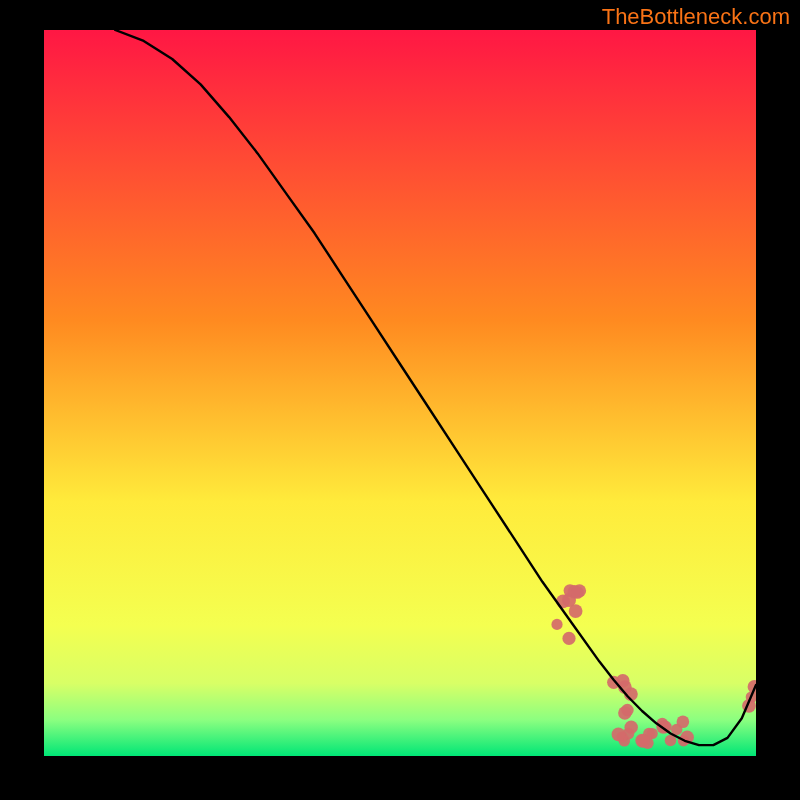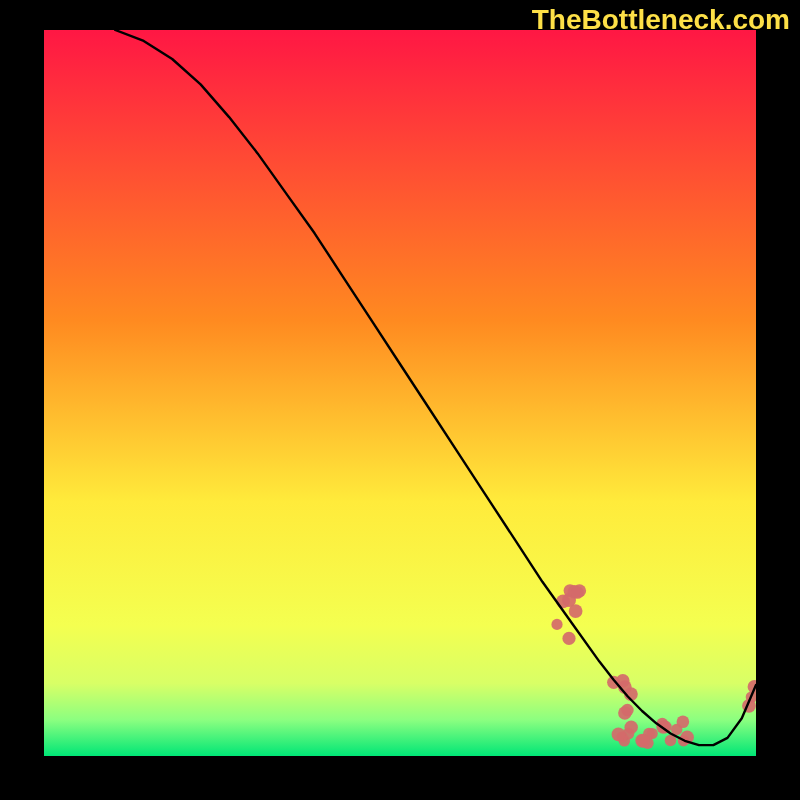--- a/index.html
+++ b/index.html
@@ -13,23 +13,23 @@
   }
   .wrap {
     position: relative;
     width: 800px;
     height: 800px;
   }
   .watermark {
     position: absolute;
     top: 4px;
     right: 10px;
-    font-size: 28px;
-    font-weight: 700;
-    color: #fde047;
+    font-size: 22px;
+    font-weight: 400;
+    color: #f97316;
     letter-spacing: 0px;
   }
   svg.plot {
     position: absolute;
     left: 44px;
     top: 30px;
     width: 712px;
     height: 726px;
   }
 </style>

